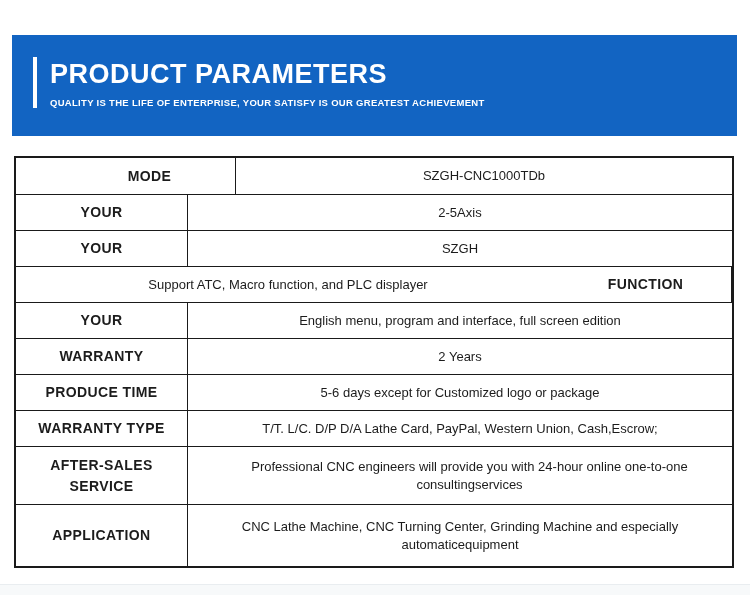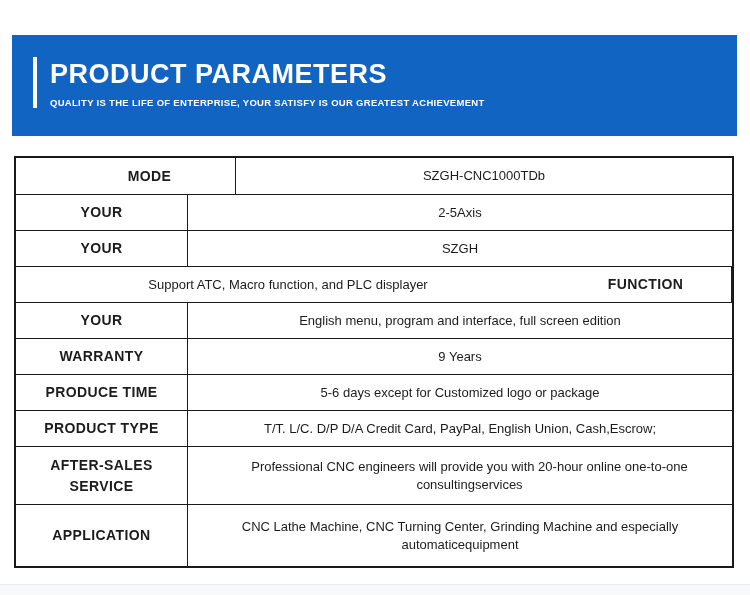--- a/index.html
+++ b/index.html
@@ -128,37 +128,37 @@
       <div class="cell label">FUNCTION</div>
     </div>
 
     <div class="param-row row-s">
       <div class="cell label">YOUR</div>
       <div class="cell value">English menu, program and interface, full screen edition</div>
     </div>
 
     <div class="param-row row-s">
       <div class="cell label">WARRANTY</div>
-      <div class="cell value">9 Years</div>
+      <div class="cell value">2 Years</div>
     </div>
 
     <div class="param-row row-s">
       <div class="cell label">PRODUCE TIME</div>
       <div class="cell value">5-6 days except for Customized logo or package</div>
     </div>
 
     <div class="param-row row-s">
-      <div class="cell label">PRODUCT TYPE</div>
-      <div class="cell value">T/T. L/C. D/P D/A Credit Card, PayPal, English Union, Cash,Escrow;</div>
+      <div class="cell label">WARRANTY TYPE</div>
+      <div class="cell value">T/T. L/C. D/P D/A Lathe Card, PayPal, Western Union, Cash,Escrow;</div>
     </div>
 
     <div class="param-row row-m">
       <div class="cell label">AFTER-SALES SERVICE</div>
       <div class="cell value">
-        <span class="wrap-520">Professional CNC engineers will provide you with 20-hour online one-to-one consultingservices</span>
+        <span class="wrap-520">Professional CNC engineers will provide you with 24-hour online one-to-one consultingservices</span>
       </div>
     </div>
 
     <div class="param-row row-l">
       <div class="cell label">APPLICATION</div>
       <div class="cell value">
         <span class="wrap-430">CNC Lathe Machine, CNC Turning Center, Grinding Machine and especially automaticequipment</span>
       </div>
     </div>
 

